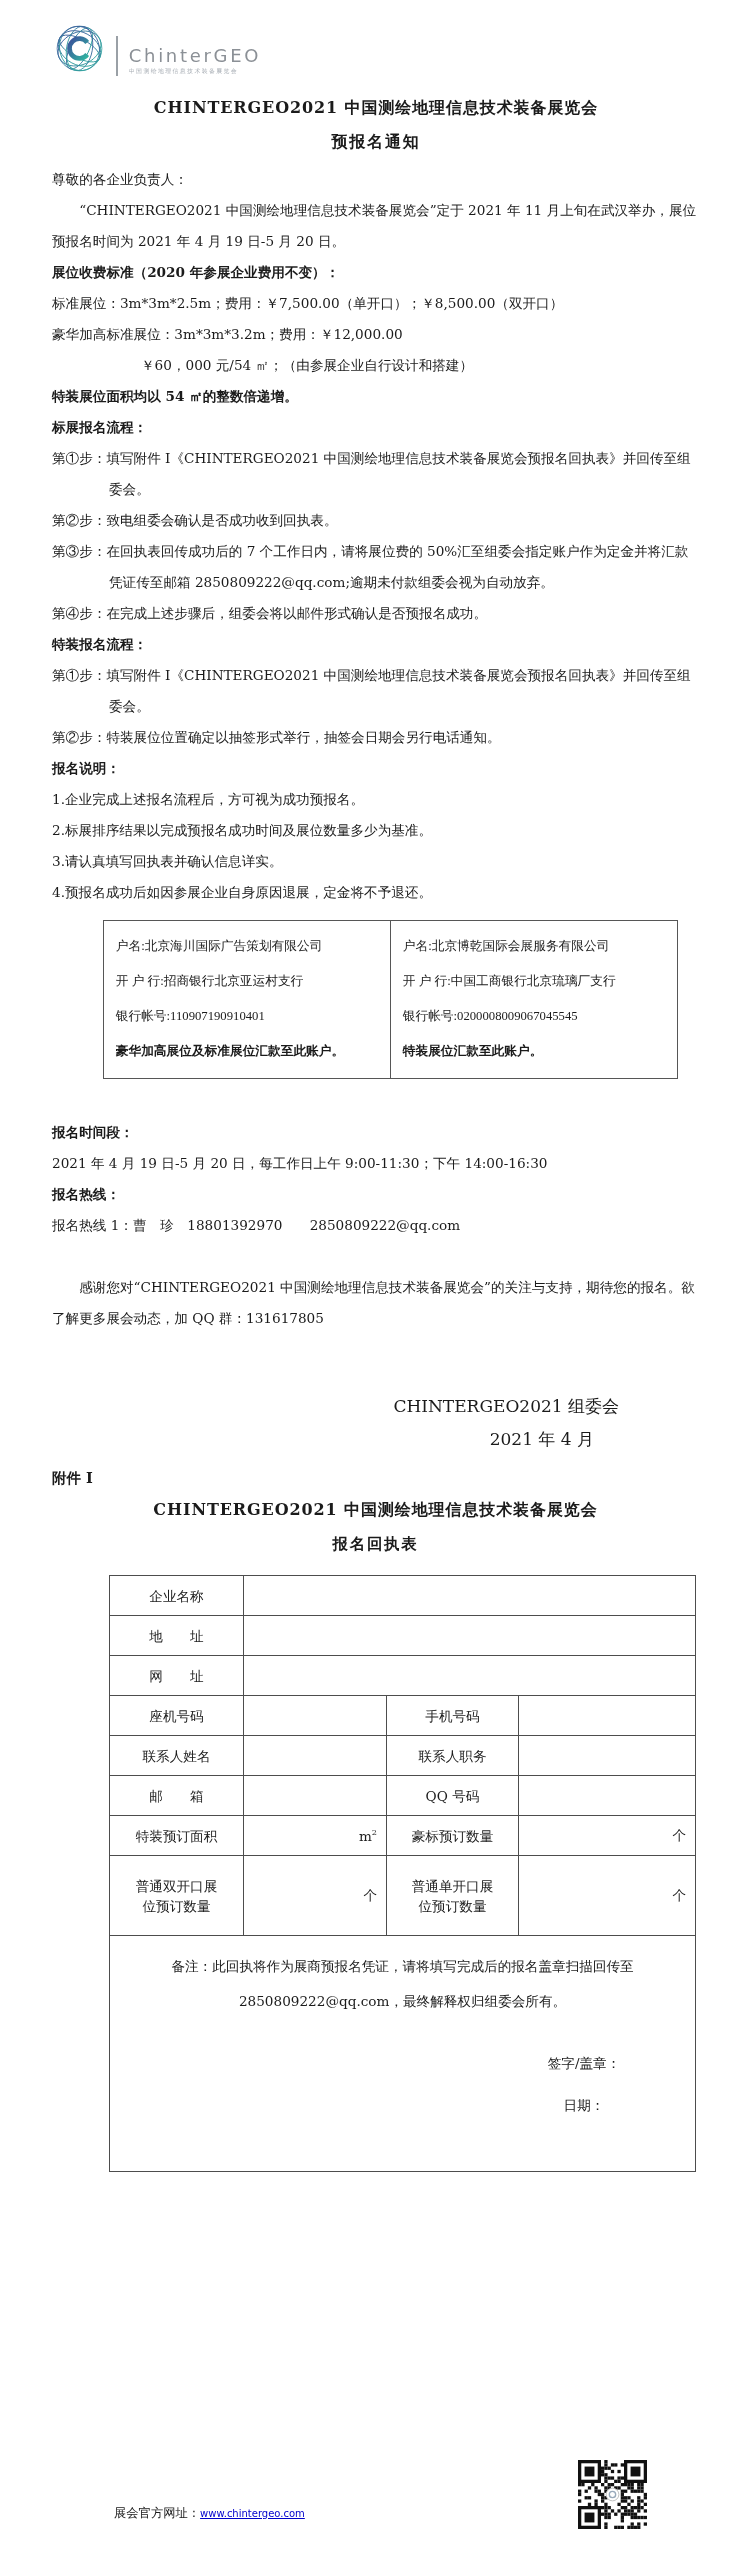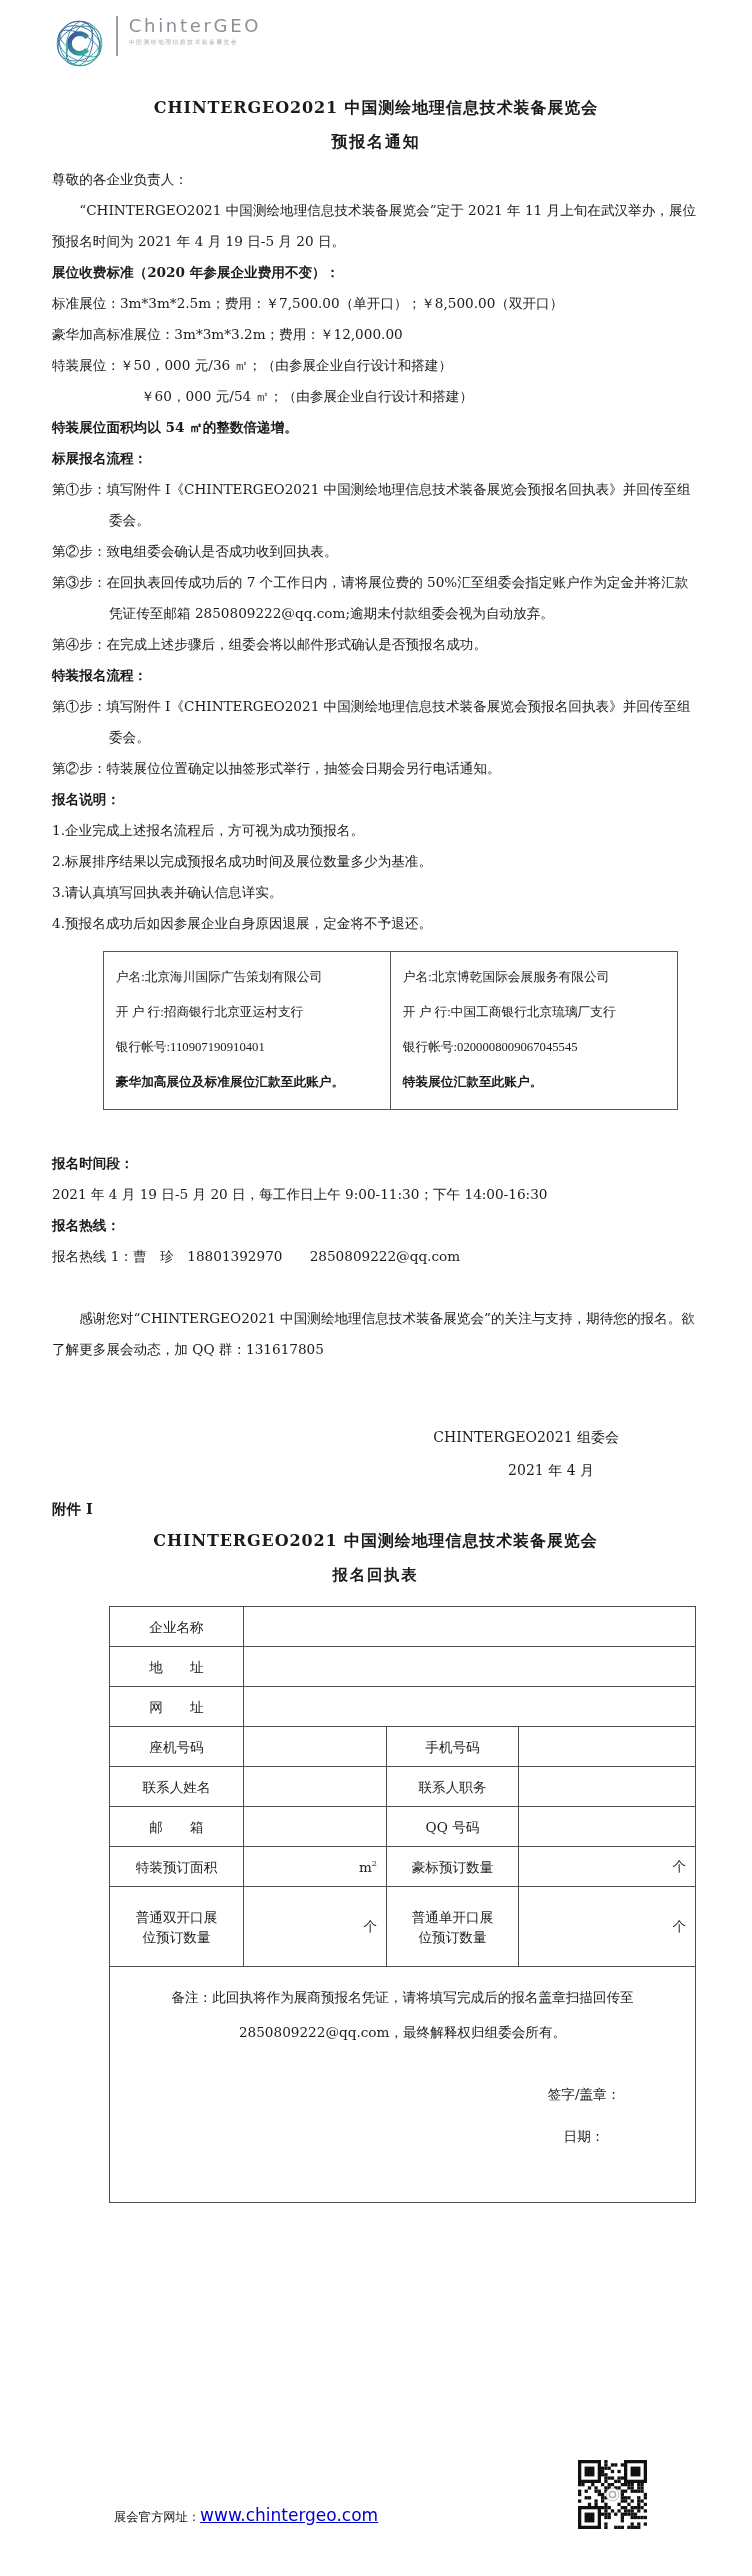--- a/index.html
+++ b/index.html
@@ -1,21 +1,21 @@
 <!DOCTYPE html>
 <html style="font-size:14.5px"><head>
 <meta charset="utf-8">
 <style>
   * { margin:0; padding:0; box-sizing:border-box; }
   html,body { background:#ffffff; }
   body { width:752px; font-family:"DejaVu Serif","Liberation Serif",serif; color:#1b1b1b; }
   .page { position:relative; width:752px; height:2576px; background:#fff; overflow:hidden; padding-top:16.4px; }
 
   
-  .logo-row { display:flex; align-items:flex-start; margin-left:52px; height:60px; }
+  .logo-row { display:flex; align-items:flex-end; margin-left:52px; height:60px; }
   .logo-globe { width:55px; height:55px; }
   .logo-divider { width:1.8px; height:40px; background:#9aa0a6; margin:0 11px 0 9px; }
   .logo-wordmark { font-family:"DejaVu Sans","Liberation Sans",sans-serif; color:#8b9096; font-size:18px; letter-spacing:2.7px; line-height:20px; }
   .logo-tagline { font-family:"DejaVu Sans","Liberation Sans",sans-serif; color:#a7adb4; font-size:5.9px; letter-spacing:1.4px; margin-top:1.8px; }
 
   
   .doc-title1 { margin-top:22px; text-align:center; font-size:16px; font-weight:bold; letter-spacing:0.9px; }
   .doc-title2 { margin-top:12.7px; text-align:center; font-size:16px; font-weight:bold; letter-spacing:1.8px; }
 
   .content { margin:0 53px 0 52px; }
@@ -27,21 +27,21 @@
   .para.gap { margin-top:31px; }
   .paragraphs { margin-top:11px; }
 
   
   .account-table { border-collapse:collapse; margin:11.8px 0 0 51px; width:575px; table-layout:fixed;font-family:Liberation Serif, serif; }
   .account-table td { border:0.9px solid #565656; vertical-align:top; padding:8.2px 11.8px 9px 11.8px; font-size:12.7px; line-height:35px; }
   .account-table .acct-line { white-space:nowrap; }
   .account-table .acct-line.bold { font-weight:bold; }
 
   .after-table { margin-top:38px; }
-  .sig-block { margin-top:56px; font-size:14px; line-height:33px; }
+  .sig-block { margin-top:56px; font-size:17px; line-height:33px; }
   .sig-line1 { text-align:right; padding-right:80px; }
   .sig-line2 { text-align:right; padding-right:105px; }
 
   
   .attach-label { margin-top:12.7px; font-size:14.5px; font-weight:bold; }
   .attach-title1 { margin-top:12.7px; text-align:center; font-size:16px; font-weight:bold; letter-spacing:0.9px; }
   .attach-title2 { margin-top:12.7px; text-align:center; font-size:15.4px; font-weight:bold; letter-spacing:1.8px; }
 
   
   .reply-table { border-collapse:collapse; margin:20px 0 8px 57px; width:586px; table-layout:fixed; }
@@ -51,21 +51,21 @@
   .reply-table td.unit { text-align:right; padding-right:9px; }
   .reply-table tr.single td { height:40px; }
   .reply-table tr.tall td { height:80px; }
   .reply-table td.note-cell { height:236px; vertical-align:top; padding:12.7px 11px; line-height:35px; text-align:center; }
   .note-sign { margin-top:23.6px; }
   .note-sign .sign-line { padding-left:363px; line-height:42px; }
   sup { font-size:8.2px; }
 
   
   .footer-link-row { position:absolute; left:114px; top:2505px; font-size:12.3px; font-family:"DejaVu Serif","Liberation Serif",serif; }
-  .footer-url { color:#0000cc; text-decoration:underline; font-family:"DejaVu Sans","Liberation Sans",sans-serif; font-size:17px; }
+  .footer-url { color:#0000cc; text-decoration:underline; font-family:"DejaVu Sans","Liberation Sans",sans-serif; font-size:10px; }
   .qr-box { position:absolute; left:578px; top:2460px; width:69px; height:69px; }
 </style>
 </head>
 <body>
 
 <div class="page">
 
   <div class="logo-row">
     <svg class="logo-globe" viewBox="0 0 64 64">
       <defs>
@@ -96,21 +96,20 @@
   <div class="doc-title2">预报名通知</div>
 
   <div class="content">
 
     <div class="paragraphs">
         <p class="para ">尊敬的各企业负责人：</p>
         <p class="para indent">“CHINTERGEO2021 中国测绘地理信息技术装备展览会”定于 2021 年 11 月上旬在武汉举办，展位预报名时间为 2021 年 4 月 19 日-5 月 20 日。</p>
         <p class="para bold">展位收费标准（2020 年参展企业费用不变）：</p>
         <p class="para ">标准展位：3m*3m*2.5m；费用：￥7,500.00（单开口）；￥8,500.00（双开口）</p>
         <p class="para ">豪华加高标准展位：3m*3m*3.2m；费用：￥12,000.00</p>
-        <p class="para ">特装展位：￥50，000 元/36 ㎡；（由参展企业自行设计和搭建）</p>
         <p class="para pad">￥60，000 元/54 ㎡；（由参展企业自行设计和搭建）</p>
         <p class="para bold">特装展位面积均以 54 ㎡的整数倍递增。</p>
         <p class="para bold">标展报名流程：</p>
         <p class="para hang">第①步：填写附件 I《CHINTERGEO2021 中国测绘地理信息技术装备展览会预报名回执表》并回传至组委会。</p>
         <p class="para hang">第②步：致电组委会确认是否成功收到回执表。</p>
         <p class="para hang">第③步：在回执表回传成功后的 7 个工作日内，请将展位费的 50%汇至组委会指定账户作为定金并将汇款凭证传至邮箱 2850809222@qq.com;逾期未付款组委会视为自动放弃。</p>
         <p class="para hang">第④步：在完成上述步骤后，组委会将以邮件形式确认是否预报名成功。</p>
         <p class="para bold">特装报名流程：</p>
         <p class="para hang">第①步：填写附件 I《CHINTERGEO2021 中国测绘地理信息技术装备展览会预报名回执表》并回传至组委会。</p>
         <p class="para hang">第②步：特装展位位置确定以抽签形式举行，抽签会日期会另行电话通知。</p>

